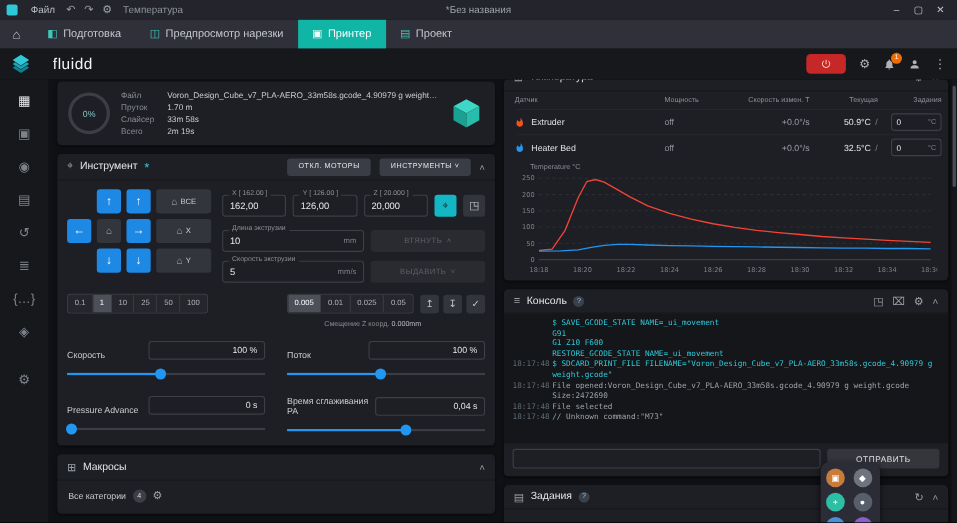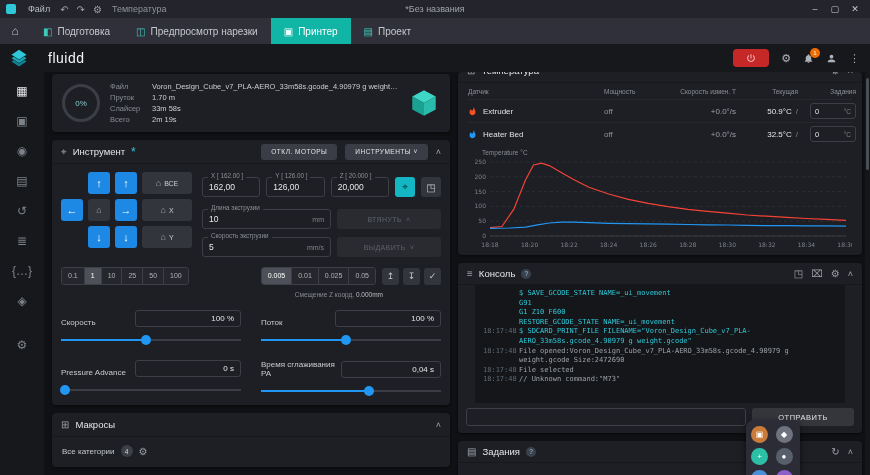--- a/index.html
+++ b/index.html
@@ -111,21 +111,21 @@
   .pwr{color:#8b9197}
   .rate{color:#9aa0a6;text-align:right}
   .cur{color:#e3e6e9;text-align:right}
   .cur .slash{color:#7d838a;margin-left:4px}
   .tbox{margin-left:auto;width:46px;height:16px;border:1px solid #3c3f46;border-radius:3px;display:flex;align-items:center;padding:0 4px;font-size:7.5px;color:#e3e6e9}
   .tbox .u{margin-left:auto;color:#7d838a;font-size:6.5px}
   .chart-wrap{padding:4px 8px 3px}
   .chart-title{font-size:6.5px;color:#878d93;margin-left:16px}
 
   
-  .console-out{margin:0 17px;padding:4px 8px;height:118px;overflow:hidden;background:#15161a;
+  .console-out{margin:0 0;padding:4px 8px;height:118px;overflow:hidden;background:#15161a;
     font-family:"DejaVu Sans Mono",monospace;font-size:7px;line-height:9.6px}
   .cline{display:flex}
   .ctime{flex:0 0 36px;color:#5e6b73}
   .ctext{flex:1;white-space:pre-wrap;word-break:break-word}
   .cline[data-type="cmd"] .ctext{color:#2ec8d8}
   .cline[data-type="info"] .ctext{color:#9ba2a8}
   .console-in{display:flex;gap:6px;padding:5px 8px 7px;align-items:center}
   .cinput{flex:1;height:18px;background:transparent;border:1px solid #3c3f46;border-radius:3px;color:#d6d9dc;font-size:8px;padding:0 6px;outline:none;font-family:"Liberation Sans",sans-serif}
   .send-btn{height:18px;background:#34363c;border-radius:3px;padding:0 26px;display:flex;align-items:center;font-size:7.5px;color:#dfe2e6;letter-spacing:.5px}
 

